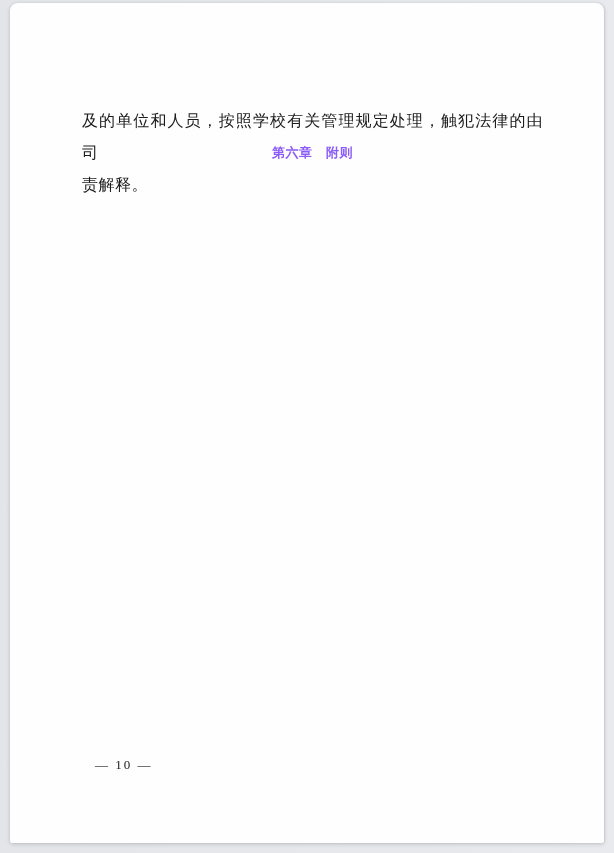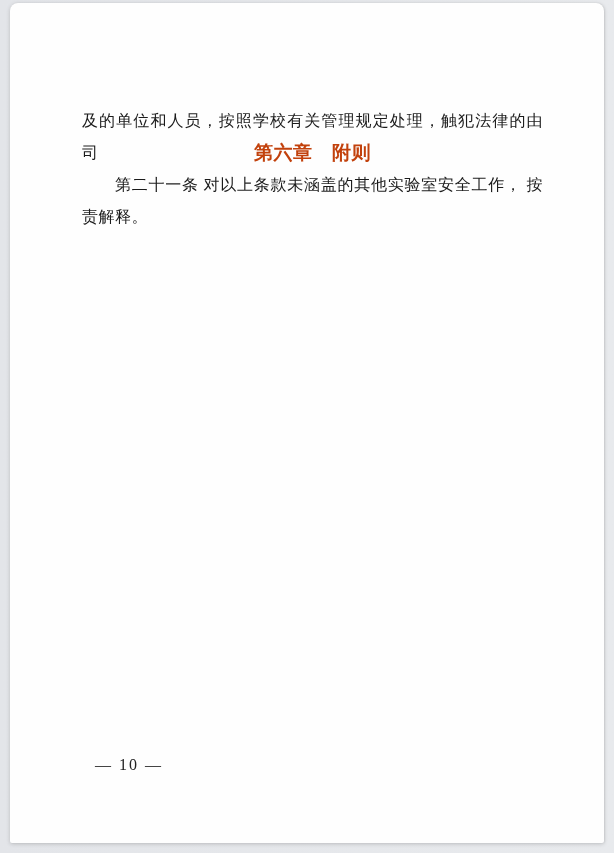--- a/index.html
+++ b/index.html
@@ -41,48 +41,47 @@
     text-align-last: justify;
   }
   .line.indent {
     text-indent: 33px;
   }
   .line.heading {
     font-family: Liberation Sans, sans-serif;
     font-weight: bold;
     text-align: center;
     text-align-last: center;
-    font-size: 19px;
-    color: #c2410c;
+    font-size: 13px;
+    color: #8b5cf6;
     white-space: normal;
     text-indent: 0;
   }
   .page-number {
     position: absolute;
     left: 85px;
     top: 752px;
-    font-size: 16px;
+    font-size: 13px;
     line-height: 20px;
     color: #222;
     letter-spacing: 2px;
     font-family: "Liberation Serif", "DejaVu Serif", serif;
   }
 </style>
 </head>
 <body>
 
 <div class="paper">
 
   <div class="text-block">
 
     <div class="line full">及的单位和人员，按照学校有关管理规定处理，触犯法律的由司</div>
 
     <div class="line heading">第六章　附则</div>
 
-    <div class="line full indent">第二十一条 对以上条款未涵盖的其他实验室安全工作， 按</div>
 
     <div class="line">责解释。</div>
 
   </div>
 
   <div class="page-number">— 10 —</div>
 
 </div>
 
 </body></html>

